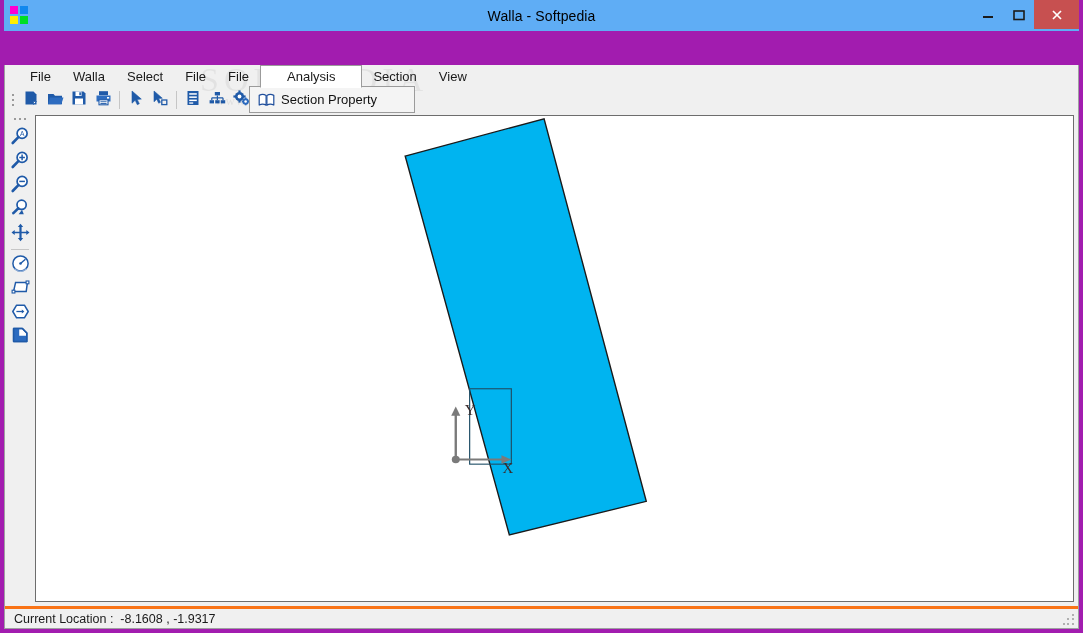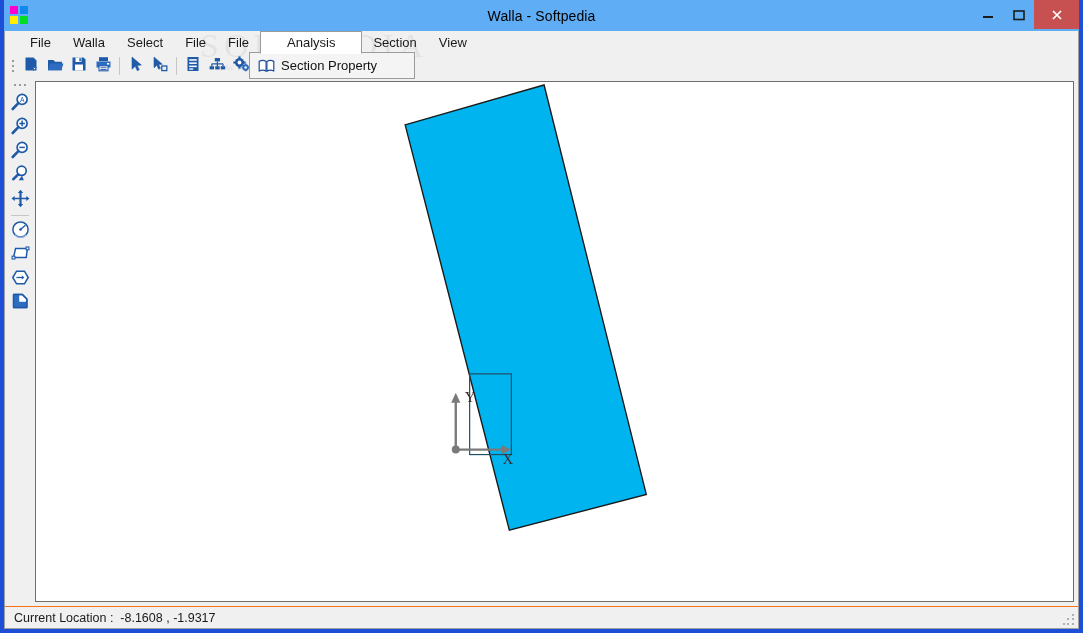--- a/index.html
+++ b/index.html
@@ -7,24 +7,25 @@
     width: 1083px; height: 633px;
     font-family: "Liberation Sans", sans-serif;
     overflow: hidden;
     background: #ffffff;
   }
 
   
   #window {
     position: relative;
     width: 1083px; height: 633px;
-    background: #1d4ed8;
+    background: #a21caf;
     display: flex;
     flex-direction: column;
     padding: 0 4px 4px 4px;
+    gap: 34px;
   }
 
   
   #titlebar {
     position: relative;
     height: 31px;
     flex: 0 0 31px;
     display: flex;
     align-items: center;
     background: #5fadf5;
@@ -227,21 +228,21 @@
     position: relative;
     overflow: hidden;
   }
   #canvas svg { display: block; width: 100%; height: 100%; }
 
   
   #statusbar {
     height: 22px;
     flex: 0 0 22px;
     background: #f0f0f0;
-    border-top: 1px solid #f97316;
+    border-top: 3px solid #f97316;
     display: flex;
     align-items: center;
     position: relative;
     padding-left: 9px;
   }
   #status-text {
     font-size: 12.5px;
     color: #1a1a1a;
   }
   #resize-grip {

